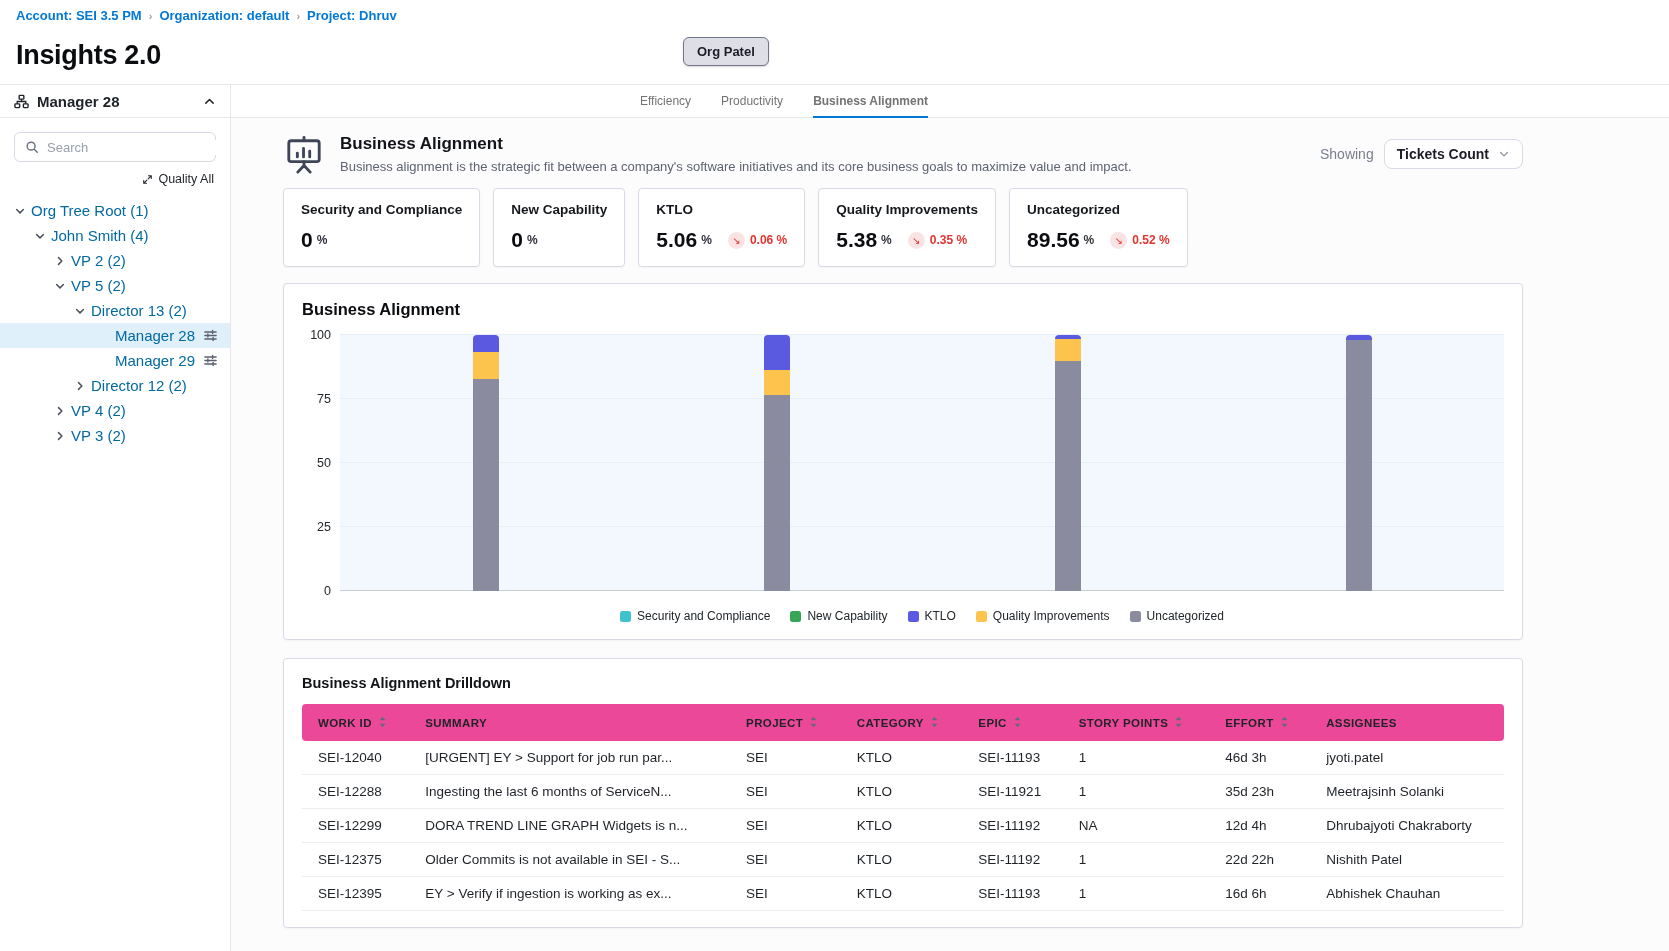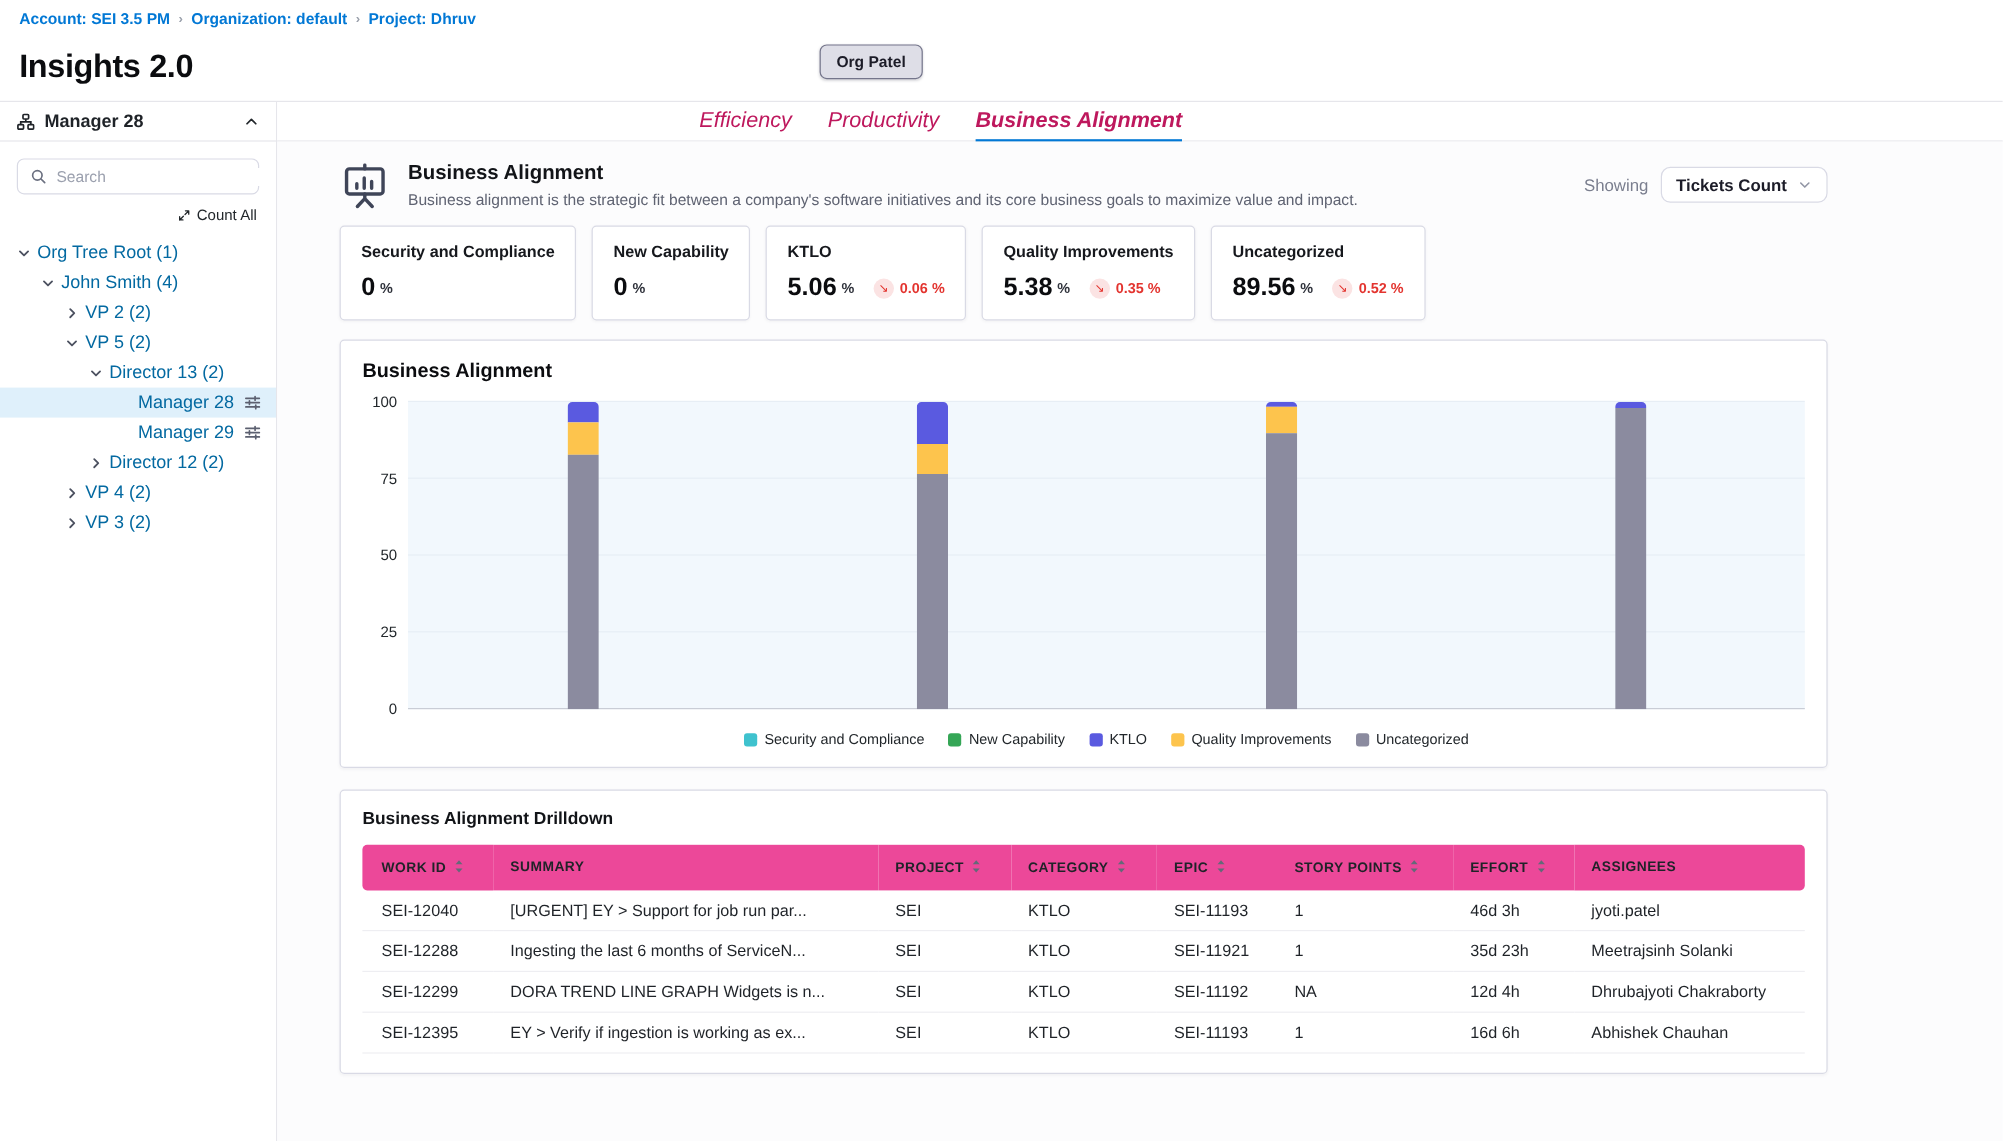--- a/index.html
+++ b/index.html
@@ -36,22 +36,22 @@
   .tree { margin-top:8px; font-size:15px; color:#0369a1; }
   .tree-row { height:25px; display:flex; align-items:center; padding-right:12px; cursor:pointer; white-space:nowrap; }
   .tree-row .caret { flex:none; margin-right:5px; }
   .tree-row .caret.open { transform:rotate(90deg); }
   .tree-row.selected { background:#dff0fb; }
   .tree-row .filters { margin-left:auto; display:inline-flex; cursor:pointer; }
 
   .main { flex:1; display:flex; flex-direction:column; min-width:0; }
   .tab-bar { height:33px; border-bottom:1px solid #e6e6eb; display:flex; justify-content:center;
     padding-right:332px; gap:30px; background:#fff; }
-  .tab { display:flex; align-items:center; font-size:18px; color:#be185d; cursor:pointer;
-    border-bottom:2px solid transparent; margin-bottom:-1px;font-style:italic; }
+  .tab { display:flex; align-items:center; font-size:12px; color:#737373; cursor:pointer;
+    border-bottom:2px solid transparent; margin-bottom:-1px; }
   .tab.active { font-weight:700; border-bottom-color:#0278d5; }
 
   .content { flex:1; overflow:hidden; background:#fcfcfd; padding:16px 0 0 52px; }
   .content-inner { width:1240px; }
 
   
   .section-head { display:flex; align-items:flex-start; gap:15px; margin-bottom:14px; }
   .section-title { font-size:17px; font-weight:700; color:#121418; }
   .section-desc { font-size:13px; color:#5f6372; margin-top:5px; }
   .showing { margin-left:auto; align-self:center; display:flex; align-items:center; gap:10px; }
@@ -147,21 +147,21 @@
           </svg>
       </span>
       <input type="text" placeholder="Search" style="">
     </div>
     <div class="expand-row">
       <span style="display:inline-flex">
         <svg width="11" height="11" viewBox="0 0 16 16" fill="none" stroke="#22272b" stroke-width="1.6" stroke-linecap="round" stroke-linejoin="round">
             <path d="M9.5 2.5h4v4M13.5 2.5L9 7M6.5 13.5h-4v-4M2.5 13.5L7 9"></path>
           </svg>
       </span>
-      <span>Count All</span>
+      <span>Quality All</span>
     </div>
     <div class="tree" id="tree">
         <div class="tree-row" style="padding-left: 14px;">
           <span style="display: inline-flex;">
             <svg class="caret open" width="12" height="12" viewBox="0 0 16 16" fill="none" stroke="#4c5160" stroke-width="2" stroke-linecap="round" stroke-linejoin="round">
               <path d="M6 3.5l4.5 4.5L6 12.5"></path>
             </svg>
           </span>
           <span>Org Tree Root (1)</span>
         </div>
@@ -460,20 +460,30 @@
                   <td>SEI-12299</td>
                   <td>DORA TREND LINE GRAPH Widgets is n...</td>
                   <td>SEI</td>
                   <td>KTLO</td>
                   <td>SEI-11192</td>
                   <td>NA</td>
                   <td>12d 4h</td>
                   <td>Dhrubajyoti Chakraborty</td>
                 </tr>
                 <tr>
+                  <td>SEI-12375</td>
+                  <td>Older Commits is not available in SEI - S...</td>
+                  <td>SEI</td>
+                  <td>KTLO</td>
+                  <td>SEI-11192</td>
+                  <td>1</td>
+                  <td>22d 22h</td>
+                  <td>Nishith Patel</td>
+                </tr>
+                <tr>
                   <td>SEI-12395</td>
                   <td>EY &gt; Verify if ingestion is working as ex...</td>
                   <td>SEI</td>
                   <td>KTLO</td>
                   <td>SEI-11193</td>
                   <td>1</td>
                   <td>16d 6h</td>
                   <td>Abhishek Chauhan</td>
                 </tr>
               </tbody>

